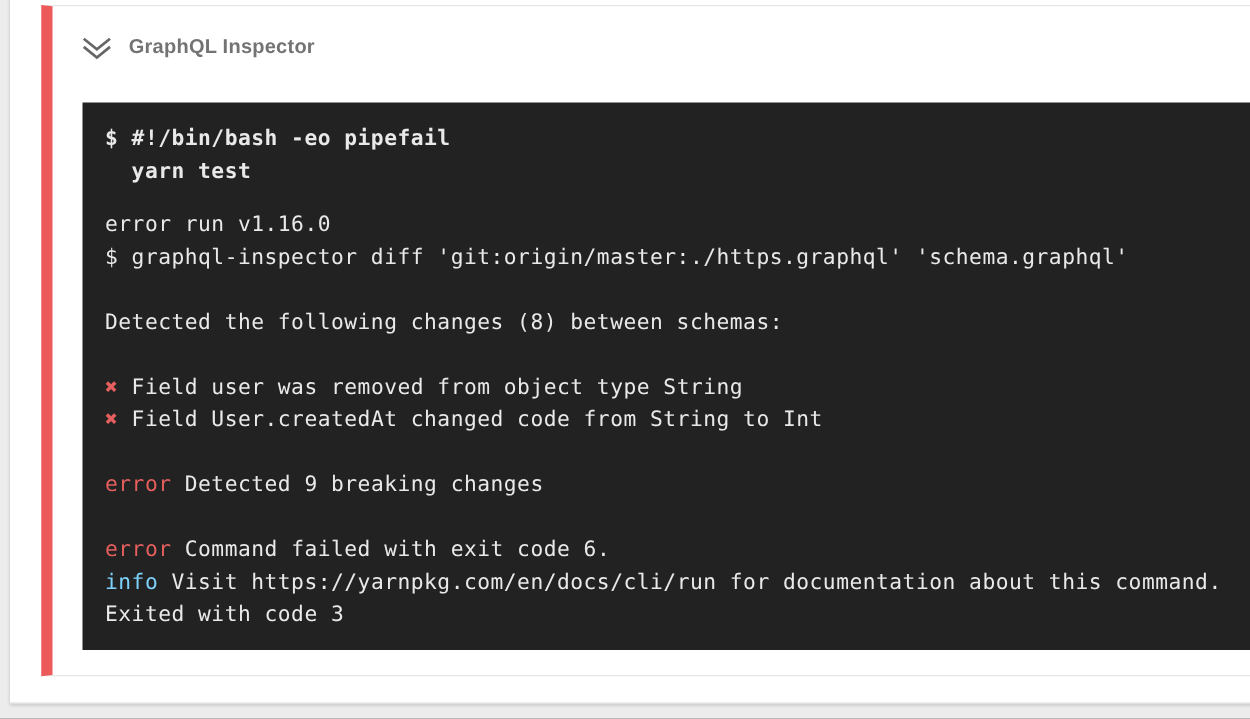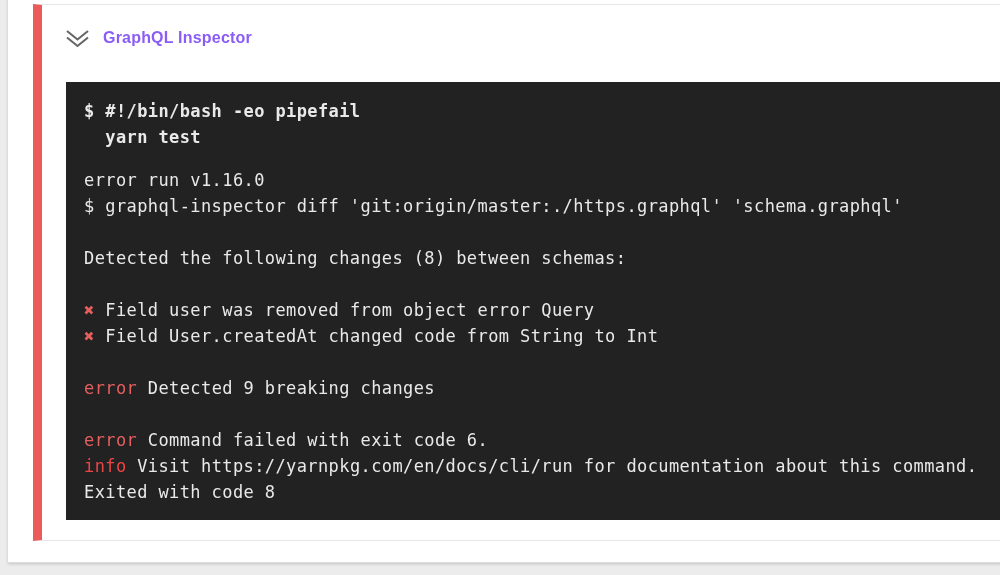--- a/index.html
+++ b/index.html
@@ -41,21 +41,21 @@
     width: 27px;
     height: 22px;
     flex: 0 0 auto;
     margin-top: 1px;
   }
   .chevrons-icon svg { display: block; }
   .step-title {
     margin-left: 12px;
     font-size: 16px;
     font-weight: bold;
-    color: #8b5cf6;
+    color: #737373;
     letter-spacing: 0.2px;
     line-height: 22px;
   }
   .terminal {
     margin-left: 24px;
     height: 438px;
     background: #222222;
     color: #e9e9e9;
     padding: 16px 20px 15px 18px;
     font-family: "DejaVu Sans Mono", "Liberation Mono", monospace;
@@ -91,25 +91,25 @@
       <div class="terminal-command">
           <div class="t-line">$ #!/bin/bash -eo pipefail</div>
           <div class="t-line">  yarn test</div>
         </div>
       <div class="terminal-output">
           <div class="t-line"><span>error run v1.16.0</span></div>
           <div class="t-line"><span>$ graphql-inspector diff 'git:origin/master:./https.graphql' 'schema.graphql'</span></div>
           <div class="t-line"></div>
           <div class="t-line"><span>Detected the following changes (8) between schemas:</span></div>
           <div class="t-line"></div>
-          <div class="t-line"><span style="color: rgb(228, 95, 94);">✖</span><span> Field user was removed from object error Query</span></div>
+          <div class="t-line"><span style="color: rgb(228, 95, 94);">✖</span><span> Field user was removed from object type String</span></div>
           <div class="t-line"><span style="color: rgb(228, 95, 94);">✖</span><span> Field User.createdAt changed code from String to Int</span></div>
           <div class="t-line"></div>
           <div class="t-line"><span style="color: rgb(228, 95, 94);">error</span><span> Detected 9 breaking changes</span></div>
           <div class="t-line"></div>
           <div class="t-line"><span style="color: rgb(228, 95, 94);">error</span><span> Command failed with exit code 6.</span></div>
-          <div class="t-line"><span style="color: #ef4444;">info</span><span> Visit https://yarnpkg.com/en/docs/cli/run for documentation about this command.</span></div>
-          <div class="t-line"><span>Exited with code 8</span></div>
+          <div class="t-line"><span style="color: #7dd3fc;">info</span><span> Visit https://yarnpkg.com/en/docs/cli/run for documentation about this command.</span></div>
+          <div class="t-line"><span>Exited with code 3</span></div>
         </div>
     </div>
 
   </div>
 </div>
 
 </body></html>

